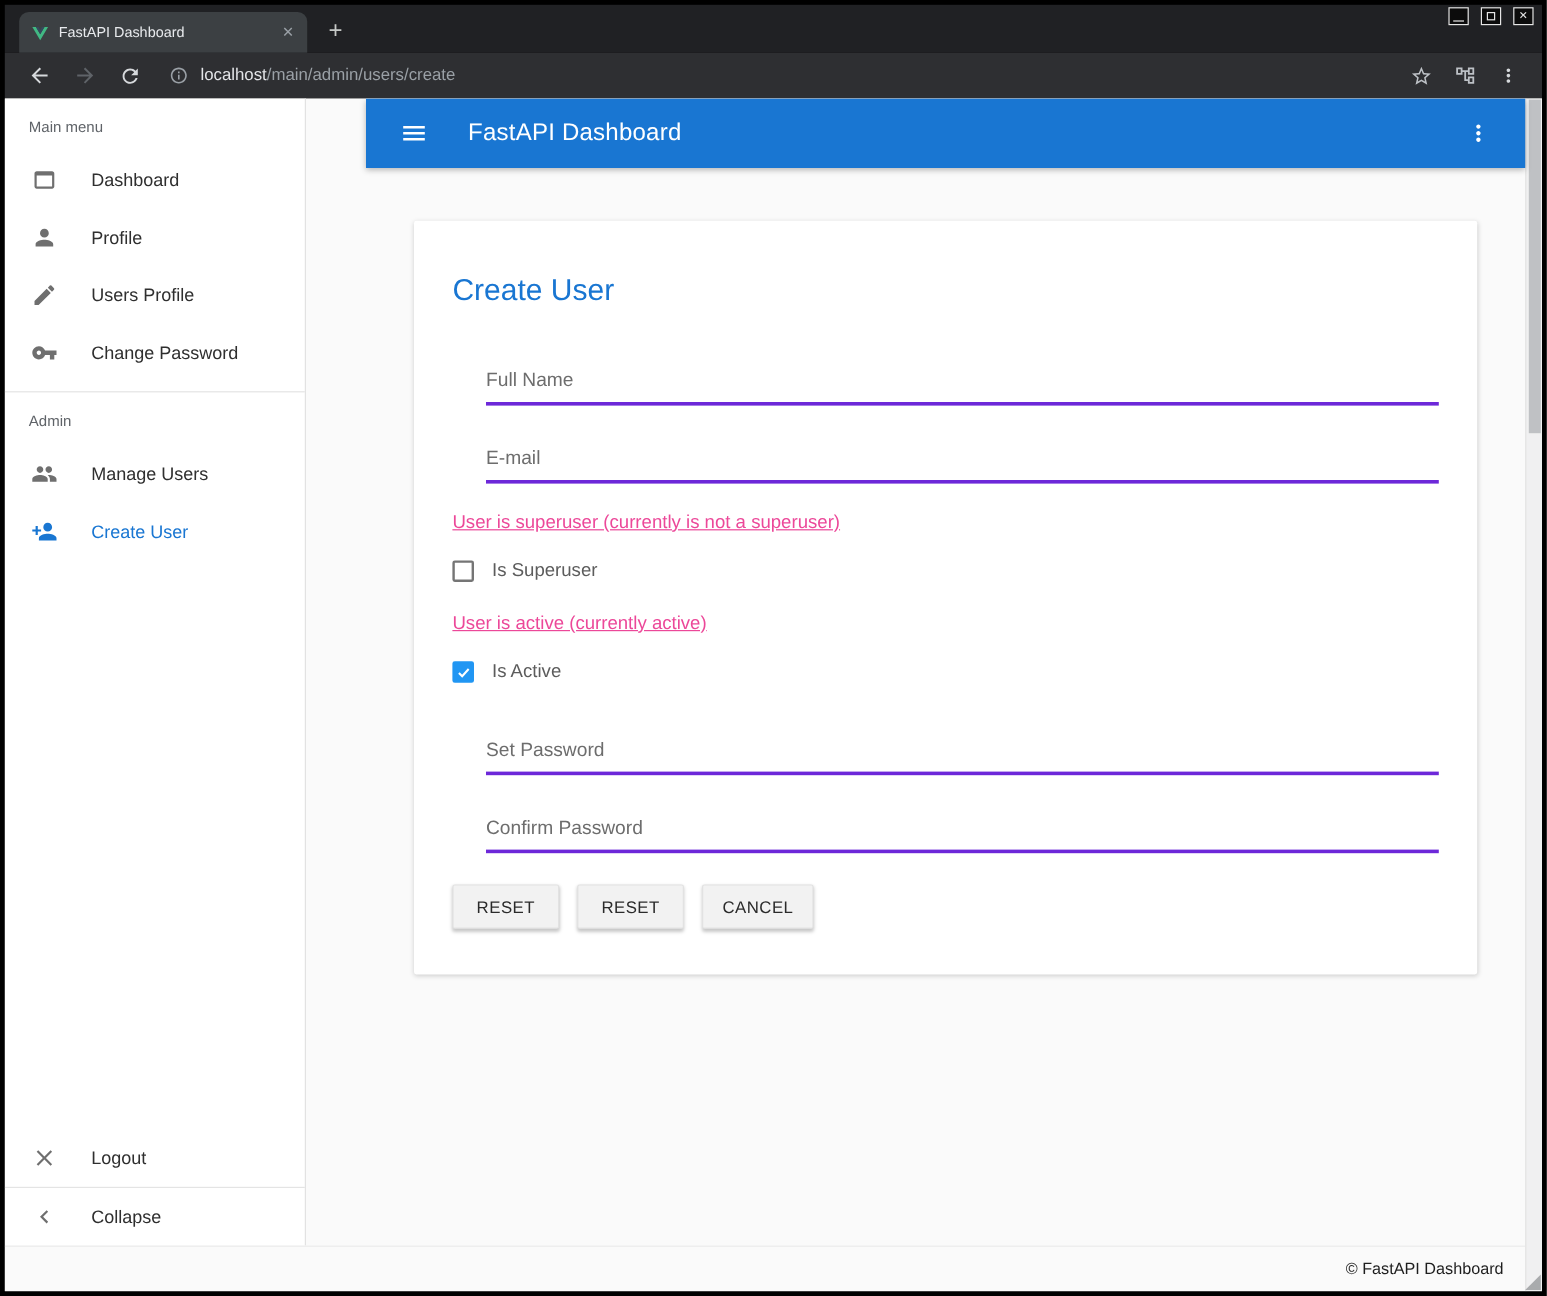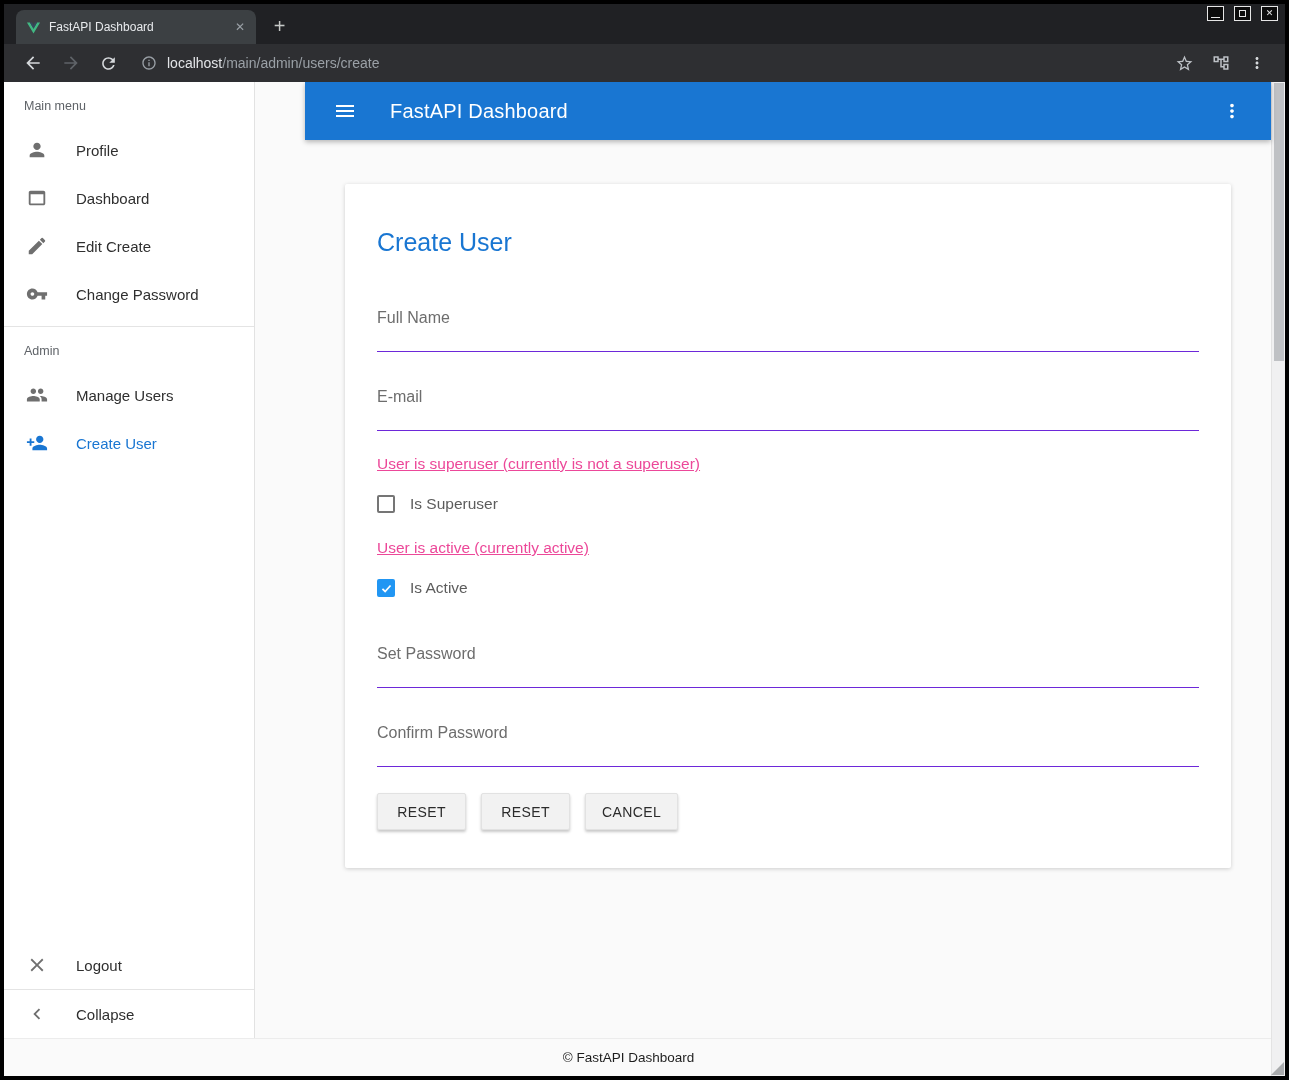--- a/index.html
+++ b/index.html
@@ -56,39 +56,39 @@
     display:flex; align-items:center; padding:0 28px; box-shadow:0 2px 5px rgba(0,0,0,.28); z-index:2; }
   .hamburger { color:#fff; cursor:pointer; }
   .appbar-title { color:#fff; font-size:20px; font-weight:500; margin-left:33px; letter-spacing:.2px; }
   .dots { margin-left:auto; color:#fff; cursor:pointer; }
 
   .content { position:absolute; left:0; right:0; top:58px; bottom:0; overflow:hidden; }
   .card { margin:44px 40px 0; background:#fff; border-radius:2px;
     box-shadow:0 1px 4px rgba(0,0,0,.18); padding:44px 32px 38px; }
   .card-title { color:#1976d2; font-size:25px; font-weight:400; }
 
-  .tfield { border-bottom:1px solid #6d28d9; padding-bottom:24px; margin-top:36px; cursor:text; }
+  .tfield { border-bottom:3px solid #6d28d9; padding-bottom:8px; margin-top:36px; cursor:text;margin-left:28px; }
   .tfield.first { margin-top:52px; }
   .tfield.gap-lg { margin-top:48px; }
   .tfield-label { font-size:16px; color:#6d6d6d; }
 
   .hint { margin-top:24px; font-size:15.5px; color:#ec4899;text-decoration:underline; }
   .hint.gap { margin-top:26px; }
   .checkrow { margin-top:22px; display:flex; align-items:flex-end; gap:15px; }
   .cb { width:18px; height:18px; border:2px solid #757575; border-radius:2px; cursor:pointer; flex:0 0 auto; }
   .cb.checked { border-color:#2196f3; background:#2196f3; display:flex; align-items:center; justify-content:center; }
   .cb-label { font-size:15.5px; color:#5c5c5c; }
 
   .btnrow { margin-top:26px; display:flex; gap:15px; }
   .btn { min-width:89px; height:37px; padding:0 16px; background:#f2f2f2;
     border:1px solid #e2e2e2; border-radius:2px; box-shadow:0 2px 3px rgba(0,0,0,.22);
     font-family:inherit; font-size:14px; font-weight:500; color:#2b2b2b; letter-spacing:.4px; cursor:pointer; }
 
   .footer { position:absolute; left:0; right:14px; bottom:0; height:38px; background:#fafafa;
-    border-top:1px solid #ececec; display:flex; align-items:center; justify-content:center;
+    border-top:1px solid #ececec; display:flex; align-items:center; justify-content:flex-end;
     padding-right:18px; font-size:13.5px; color:#1e1e1e; }
 
   .vscroll { position:absolute; right:0; top:0; bottom:0; width:14px; background:#f0f0f1;
     border-left:1px solid #e3e3e3; cursor:pointer; }
   .vthumb { position:absolute; left:2px; top:1px; width:10px; height:278px; background:#bfc1c4; }
 
   .grip { position:absolute; right:5px; bottom:5px; width:0; height:0;
     border-bottom:13px solid #a9abad; border-left:13px solid transparent; cursor:nwse-resize; }
 </style>
 </head>
@@ -163,42 +163,42 @@
 </div>
 
 <div class="page">
 
   <aside class="sidebar">
     <div class="caption">Main menu</div>
 
     <div class="side-item">
       <span class="sicon">
         <svg width="22" height="22" viewBox="0 0 24 24" fill="currentColor">
+            <path d="M19 4H5c-1.1 0-2 .9-2 2v12c0 1.1.9 2 2 2h14c1.1 0 2-.9 2-2V6c0-1.1-.9-2-2-2zm0 14H5V8h14v10z"></path>
+          </svg>
+      </span>
+      <span>Dashboard</span>
+    </div>
+
+    <div class="side-item">
+      <span class="sicon">
+        <svg width="22" height="22" viewBox="0 0 24 24" fill="currentColor">
             <path d="M12 12c2.21 0 4-1.79 4-4s-1.79-4-4-4-4 1.79-4 4 1.79 4 4 4zm0 2c-2.67 0-8 1.34-8 4v2h16v-2c0-2.66-5.33-4-8-4z"></path>
           </svg>
       </span>
       <span>Profile</span>
     </div>
 
     <div class="side-item">
       <span class="sicon">
         <svg width="22" height="22" viewBox="0 0 24 24" fill="currentColor">
-            <path d="M19 4H5c-1.1 0-2 .9-2 2v12c0 1.1.9 2 2 2h14c1.1 0 2-.9 2-2V6c0-1.1-.9-2-2-2zm0 14H5V8h14v10z"></path>
-          </svg>
-      </span>
-      <span>Dashboard</span>
-    </div>
-
-    <div class="side-item">
-      <span class="sicon">
-        <svg width="22" height="22" viewBox="0 0 24 24" fill="currentColor">
             <path d="M3 17.25V21h3.75L17.81 9.94l-3.75-3.75L3 17.25zM20.71 7.04c.39-.39.39-1.02 0-1.41l-2.34-2.34a1 1 0 0 0-1.41 0l-1.83 1.83 3.75 3.75 1.83-1.83z"></path>
           </svg>
       </span>
-      <span>Edit Create</span>
+      <span>Users Profile</span>
     </div>
 
     <div class="side-item">
       <span class="sicon">
         <svg width="22" height="22" viewBox="0 0 24 24" fill="currentColor">
             <path d="M12.65 10C11.83 7.67 9.61 6 7 6c-3.31 0-6 2.69-6 6s2.69 6 6 6c2.61 0 4.83-1.67 5.65-4H17v4h4v-4h2v-4H12.65zM7 14c-1.1 0-2-.9-2-2s.9-2 2-2 2 .9 2 2-.9 2-2 2z"></path>
           </svg>
       </span>
       <span>Change Password</span>
     </div>

